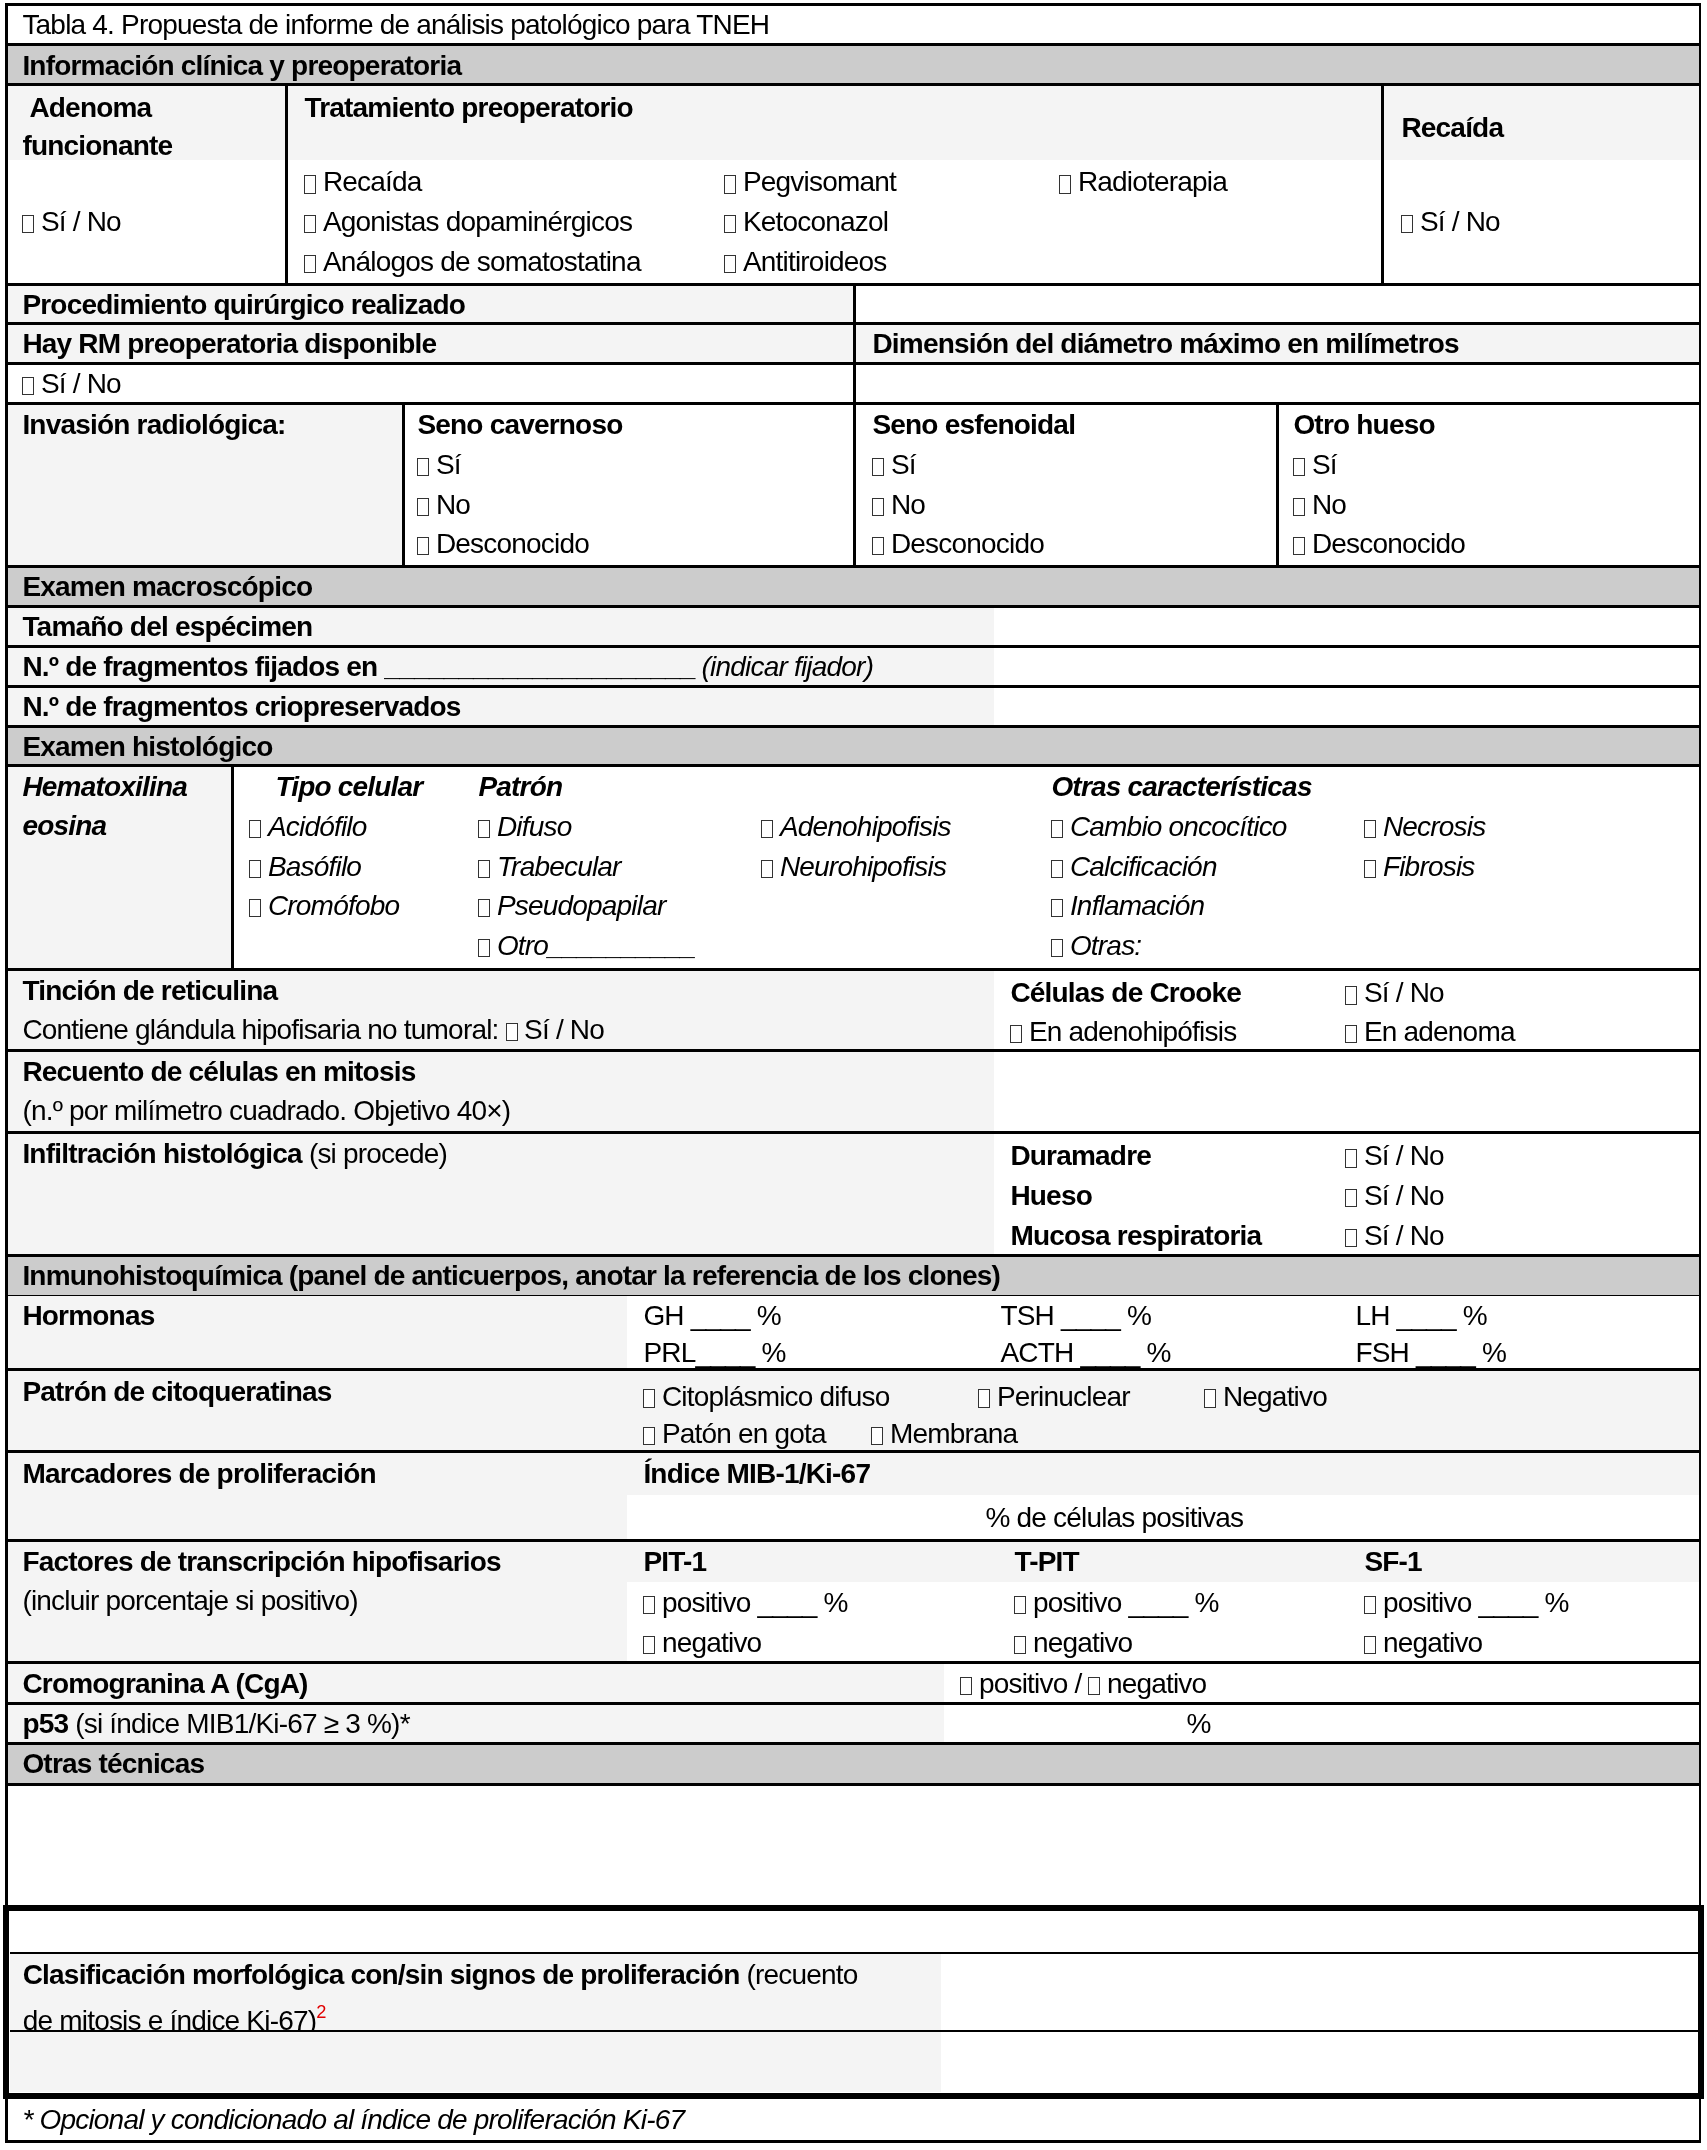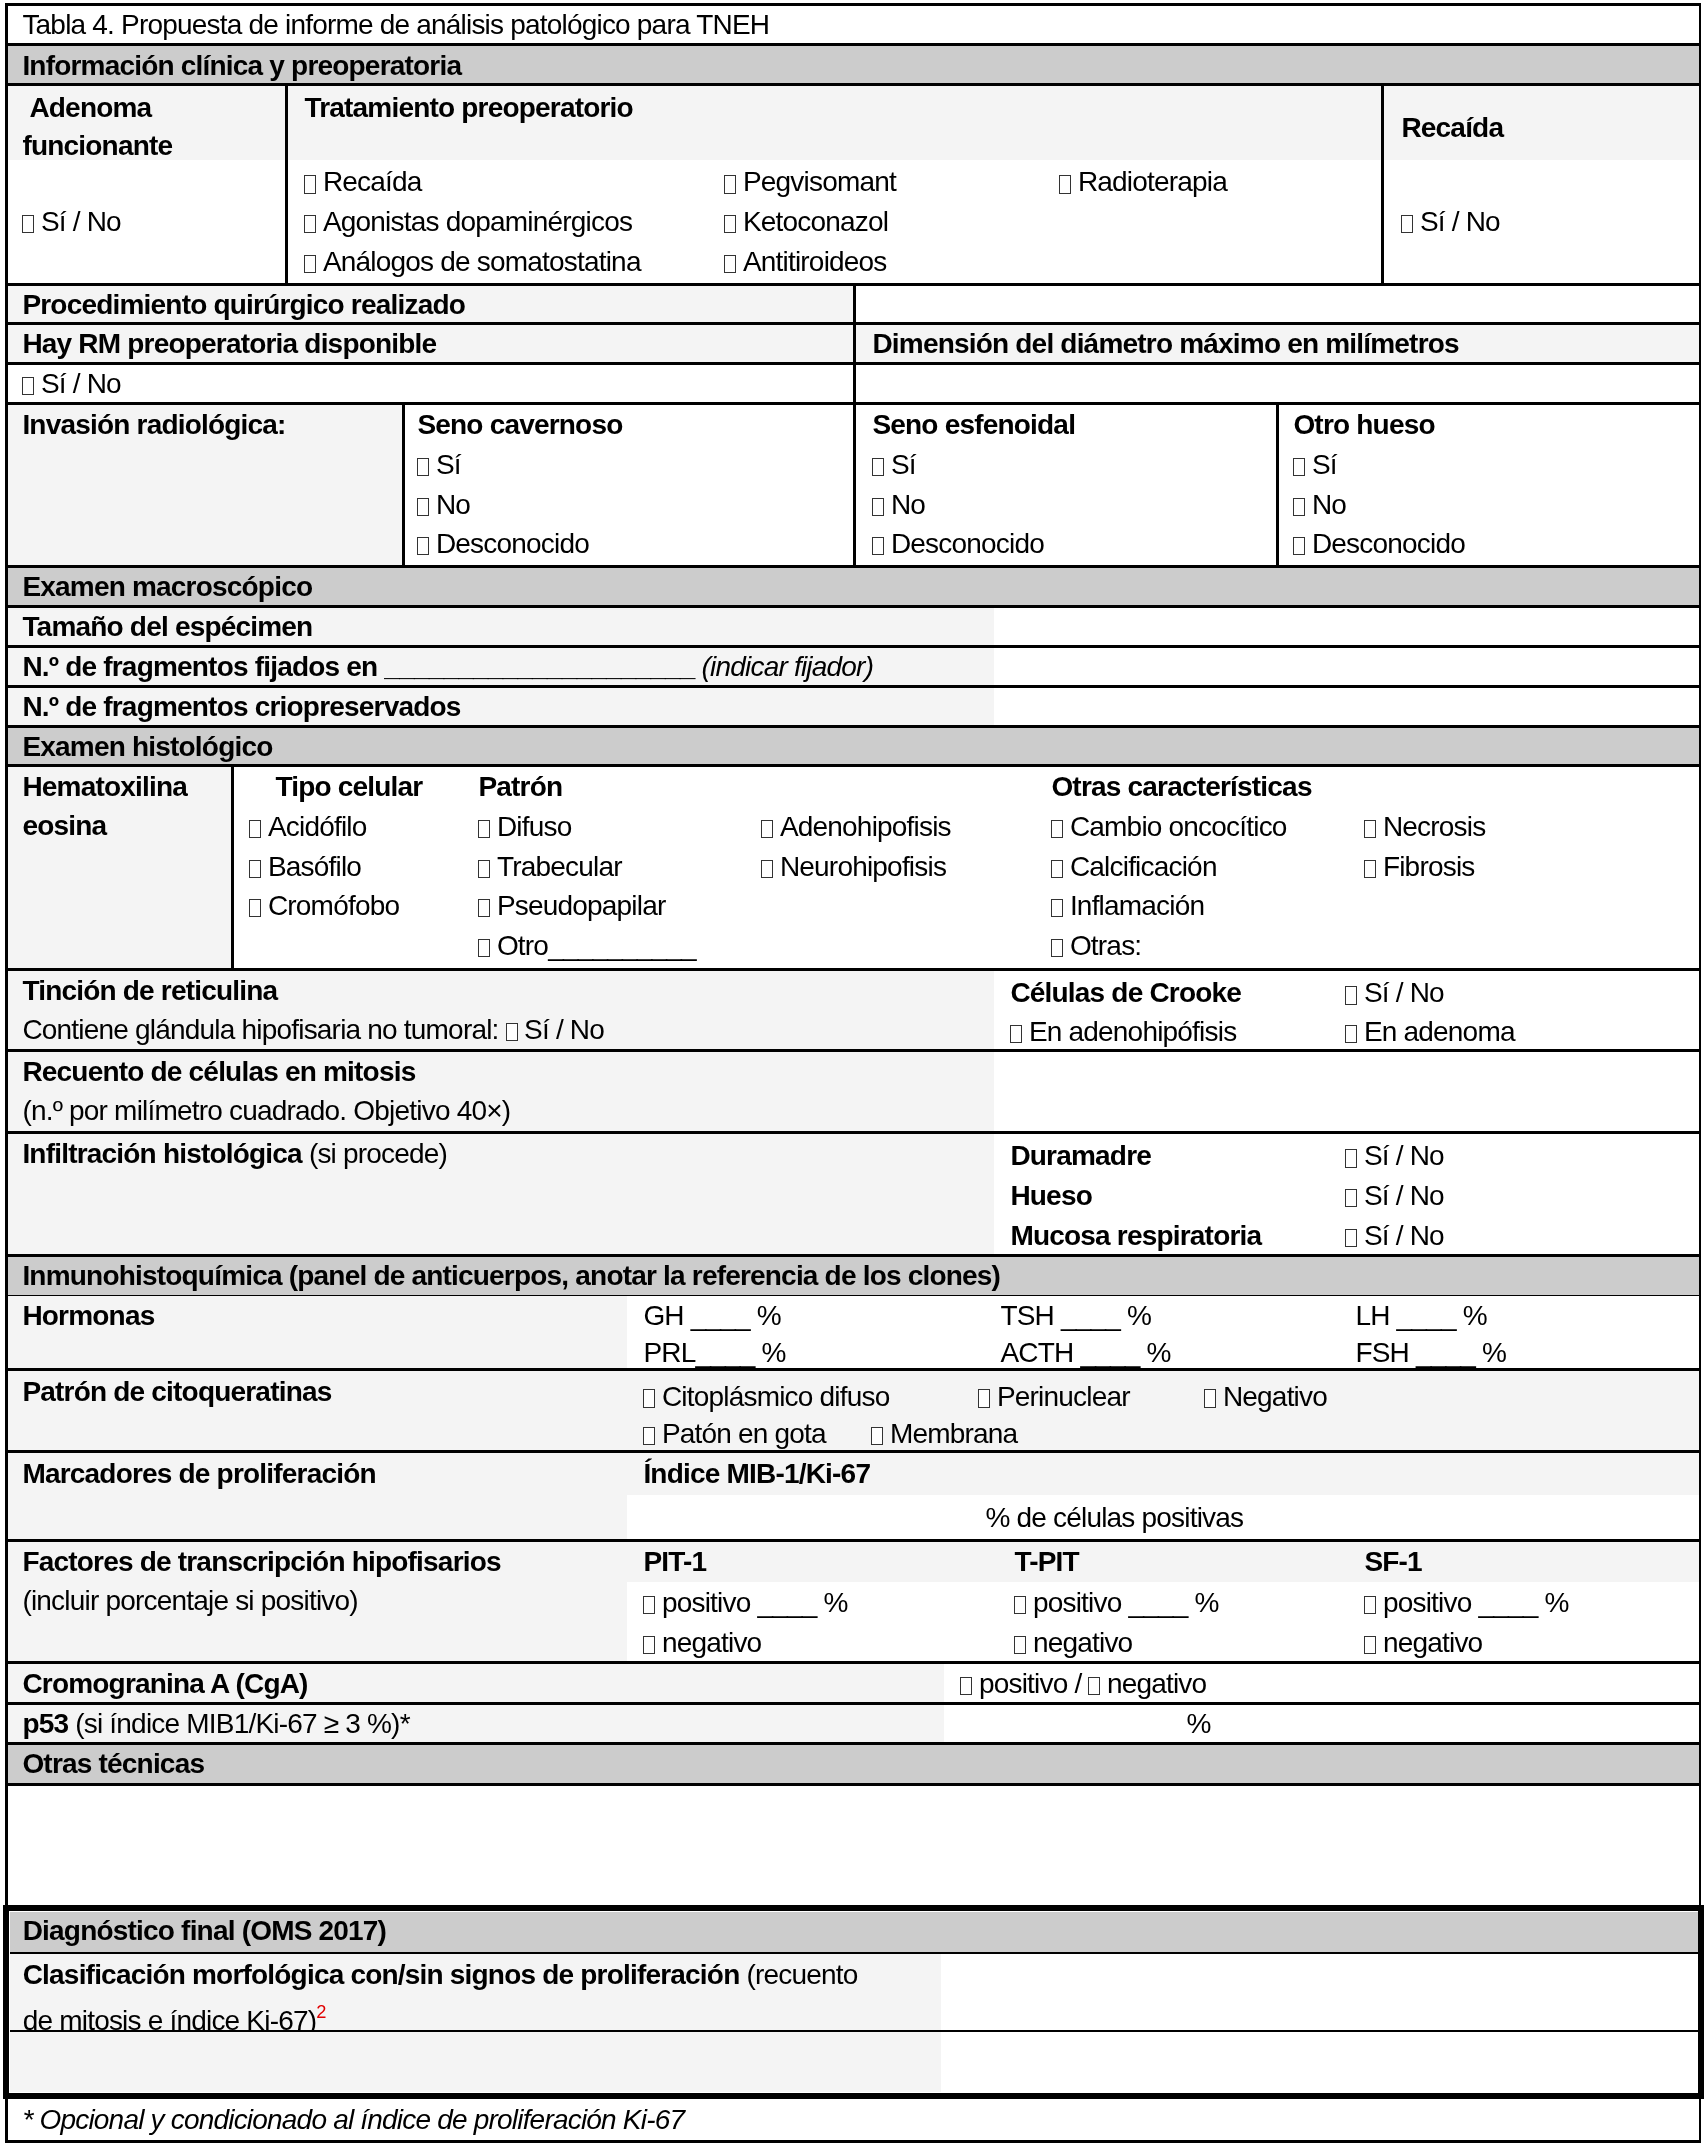--- a/index.html
+++ b/index.html
@@ -111,21 +111,21 @@
   </div>
   <div class="row white-bg" style="top:682px; height:41px;">
     <div class="fill light-bg" style="left:0; top:0; width:989px; height:38px;"></div>
     <div class="t b" style="left:17px; top:-1.1px;">N.º de fragmentos criopreservados</div>
     <div class="fill" style="left:989px; top:0; width:704px; height:38px;"></div>
   </div>
 
   <div class="row gray-bg" style="top:722px; height:41px;">
     <div class="t b" style="left:17px; top:-1.1px;">Examen histológico</div>
   </div>
-  <div class="row white-bg" style="top:761px; height:204px;">
+  <div class="row white-bg" style="top:761px; height:204px;font-style:italic;">
     <div class="fill light-bg" style="left:0; top:0; width:226px; height:201px;"></div>
     <div class="t b" style="left:17px; top:0;">Hematoxilina</div>
     <div class="t b" style="left:17px; top:39px;">eosina</div>
     <div class="t b" style="left:228px; top:0;margin-left:42px;">Tipo celular</div>
     <div class="t" style="left:244px; top:40px;"><span class="box"></span><span>Acidófilo</span></div>
     <div class="t" style="left:244px; top:80px;"><span class="box"></span><span>Basófilo</span></div>
     <div class="t" style="left:244px; top:119px;"><span class="box"></span><span>Cromófobo</span></div>
     <div class="t b" style="left:473px; top:0;">Patrón</div>
     <div class="t" style="left:473px; top:40px;"><span class="box"></span><span>Difuso</span></div>
     <div class="t" style="left:473px; top:80px;"><span class="box"></span><span>Trabecular</span></div>
@@ -223,23 +223,20 @@
     <div class="t" style="left:17px; top:-1.1px;"><span class="b">p53</span> <span>(si índice MIB1/Ki-67 ≥ 3 %)*</span></div>
     <div class="t" style="left:1181px; top:-1.1px;">%</div>
   </div>
 
   <div class="row gray-bg" style="top:1739px; height:42px;">
     <div class="t b" style="left:17px; top:-1.1px;">Otras técnicas</div>
   </div>
   <div class="row white-bg" style="top:1780px; height:127px;"></div>
 
   <div class="final-frame" style="left:-2.2px; top:1902px; width:1701px; height:194px;"></div>
-  <div class="row gray-bg" style="top:1909px; height:40px; border-top:none; left:4.3px; width:1688px;">
-    <div class="t b" style="left:13px; top:-1.1px;">Diagnóstico final (OMS 2017)</div>
-  </div>
   <div class="row white-bg" style="top:1949px; height:78px; left:4.3px; width:1688px; border-top-width:2.2px;">
     <div class="fill light-bg" style="left:0; top:0; width:931px; height:76px;"></div>
     <div class="t" style="left:13px; top:1.1px; width:903px; text-align:justify;"><span class="b">Clasificación morfológica con/sin signos de proliferación</span> <span>(recuento</span></div>
     <div class="t" style="left:13px; top:38px;"><span>de mitosis e índice Ki-67)</span><span class="sup">2</span></div>
     <div class="fill" style="left:931px; top:0; width:753px; height:76px;"></div>
   </div>
   <div class="row white-bg" style="top:2027px; height:62px; left:4.3px; width:1688px; border-top-width:2.2px;">
     <div class="fill light-bg" style="left:0; top:0; width:931px; height:60px;"></div>
     <div class="fill" style="left:931px; top:0; width:753px; height:60px;"></div>
   </div>

